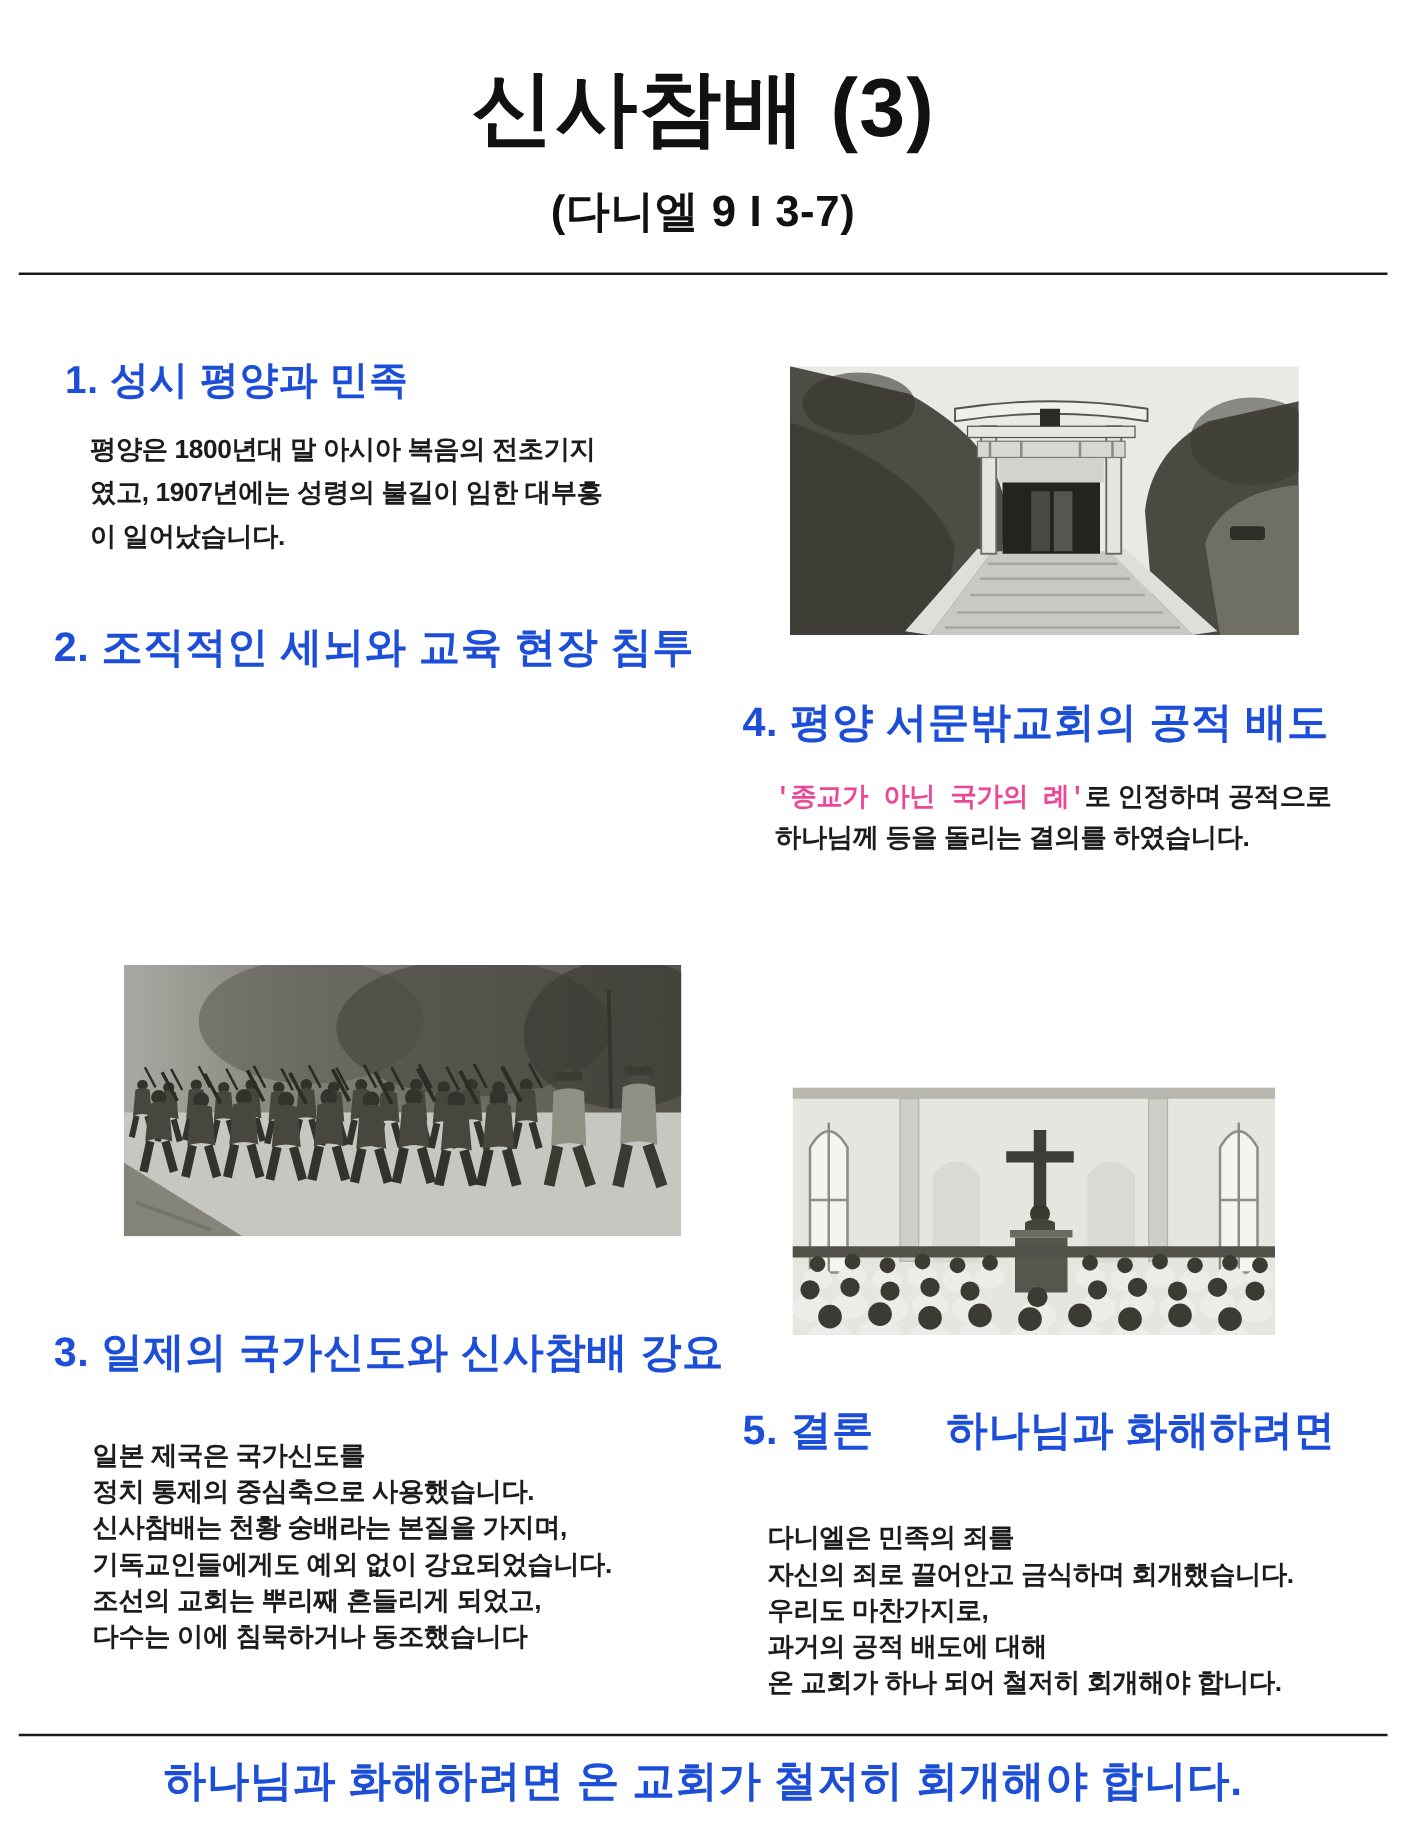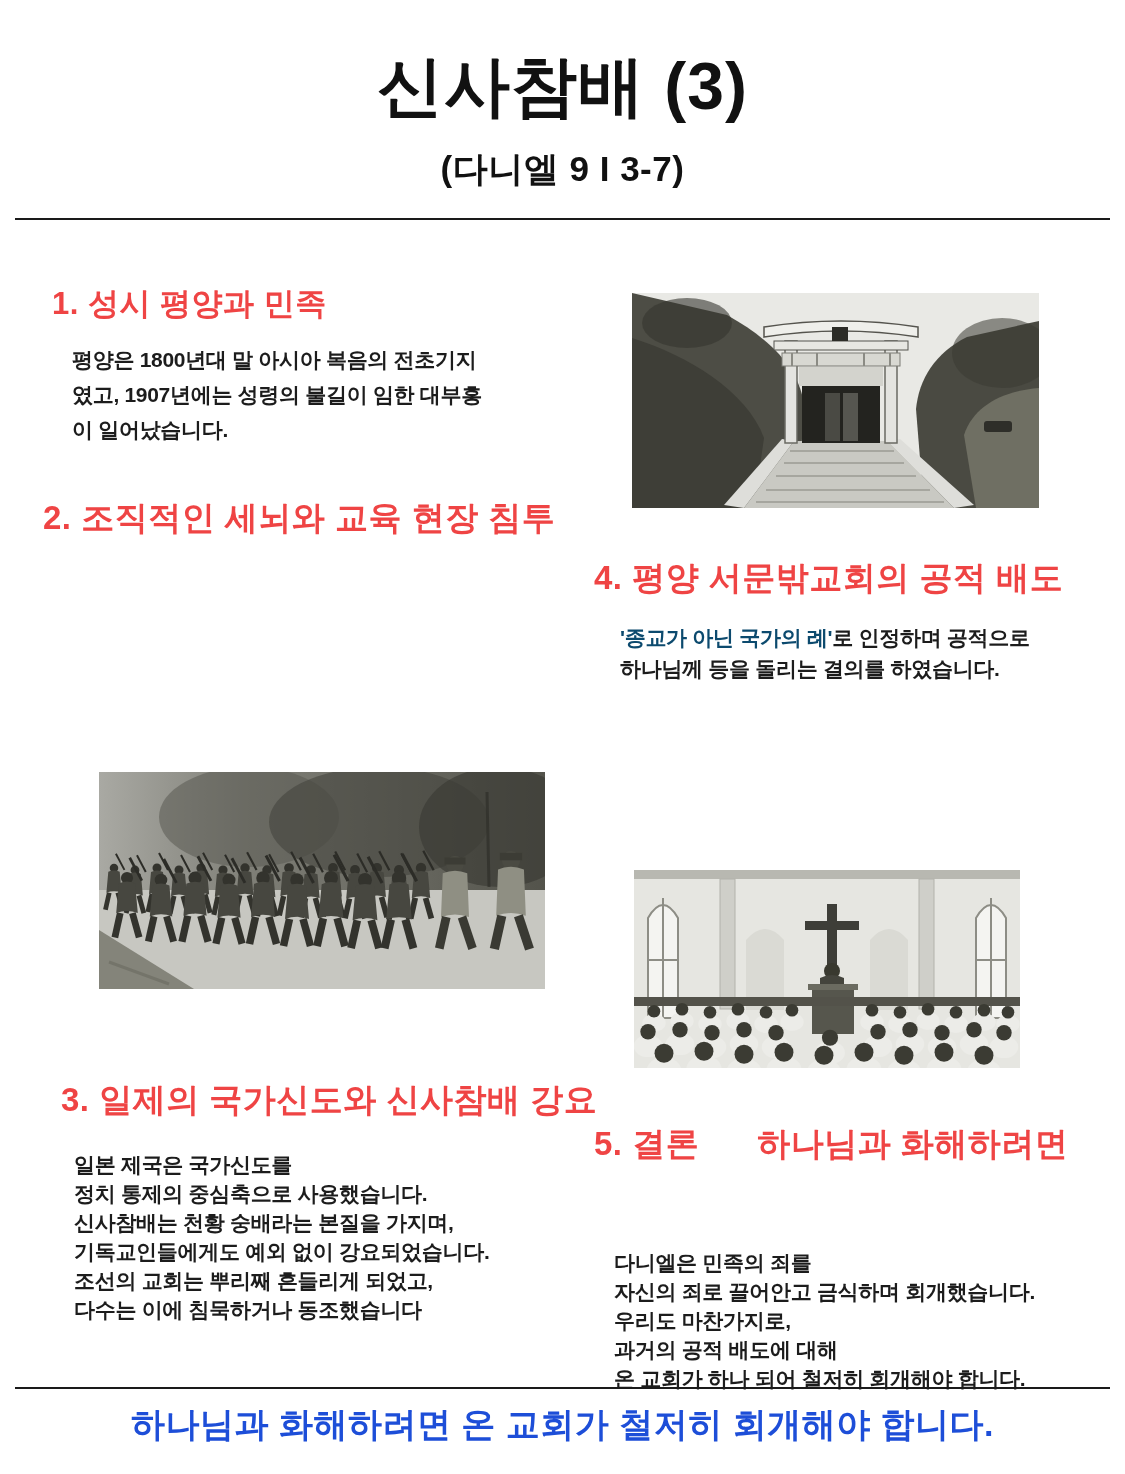--- a/index.html
+++ b/index.html
@@ -14,29 +14,29 @@
     font-size:66px;font-weight:bold;letter-spacing:1px;line-height:1.1;
   }
   .subtitle{
     top:146px;left:0;width:100%;text-align:center;
     font-size:35px;font-weight:bold;letter-spacing:0.5px;
   }
   .rule{left:15px;width:1095px;height:2px;background:#1a1a1a;}
   .rule-top{top:218px;}
   .rule-bottom{top:1387px;}
   .sec-heading{
-    font-size:33px;font-weight:bold;letter-spacing:0.5px;white-space:pre;color:#ef4444;
+    font-size:33px;font-weight:bold;letter-spacing:0.5px;white-space:pre;color:#1d4ed8;
   }
   .body-text{
     font-size:21px;font-weight:bold;color:#1c1c1c;letter-spacing:-0.3px;
     white-space:pre-line;
   }
   .lh35{line-height:35px;} .lh31{line-height:31px;}
   .lh30{line-height:30px;} .lh29{line-height:29px;}
-  .red-inline{color:#0c4a6e;}
+  .red-inline{color:#ec4899;font-family:Liberation Mono, monospace;}
   .footer-line{
     top:1402px;left:0;width:100%;text-align:center;
     font-size:34px;font-weight:bold;letter-spacing:0.5px;color:#1d4ed8;
   }
   .photo{display:block;}
   .photo-frame{line-height:0;}
 </style>
 </head>
 <body>
 
@@ -109,21 +109,21 @@
       <use href="#soldier" transform="translate(198,108) scale(1.5)"></use>
       <use href="#soldier" transform="translate(232,106) scale(1.55)"></use>
       <use href="#soldier" transform="translate(266,108) scale(1.55)"></use>
       <use href="#soldier" transform="translate(300,106) scale(1.6)"></use>
 
       <use href="#officer" transform="translate(356,96) scale(1.75)"></use>
       <use href="#officer" transform="translate(412,92) scale(1.85)"></use>
     </svg>
   </div>
 
-  <h2 class="abs sec-heading" style="top:1060px;left:43px;margin:18px;">3. 일제의 국가신도와 신사참배 강요</h2>
+  <h2 class="abs sec-heading" style="top:1060px;left:43px;margin:0;">3. 일제의 국가신도와 신사참배 강요</h2>
   <p class="abs body-text lh29" style="top:1150px;left:74px;width:490px;margin:0;">일본 제국은 국가신도를
 정치 통제의 중심축으로 사용했습니다.
 신사참배는 천황 숭배라는 본질을 가지며,
 기독교인들에게도 예외 없이 강요되었습니다.
 조선의 교회는 뿌리째 흔들리게 되었고,
 다수는 이에 침묵하거나 동조했습니다</p>
 
   <div class="abs photo-frame" style="top:293px;left:632px;">
     <svg class="photo" width="407" height="215" viewBox="0 0 407 215" xmlns="http://www.w3.org/2000/svg">
       <rect width="407" height="215" fill="#e9e9e5"></rect>
@@ -233,21 +233,21 @@
       <use href="#person" transform="translate(150,185) scale(1.35)"></use>
       <use href="#person" transform="translate(190,188) scale(1.35)"></use>
       <use href="#person" transform="translate(230,185) scale(1.35)"></use>
       <use href="#person" transform="translate(270,188) scale(1.35)"></use>
       <use href="#person" transform="translate(310,185) scale(1.35)"></use>
       <use href="#person" transform="translate(350,188) scale(1.35)"></use>
     </svg>
   </div>
 
   <h2 class="abs sec-heading" style="top:1122px;left:594px;margin:0;">5. 결론      하나님과 화해하려면</h2>
-  <p class="abs body-text lh29" style="top:1248px;left:614px;width:500px;margin:0;">다니엘은 민족의 죄를
+  <p class="abs body-text lh29" style="top:1216px;left:614px;width:500px;margin:0;">다니엘은 민족의 죄를
 자신의 죄로 끌어안고 금식하며 회개했습니다.
 우리도 마찬가지로,
 과거의 공적 배도에 대해
 온 교회가 하나 되어 철저히 회개해야 합니다.</p>
 
   <div class="abs rule rule-bottom"></div>
   <div class="abs footer-line">하나님과 화해하려면 온 교회가 철저히 회개해야 합니다.</div>
 
 </div>
 

